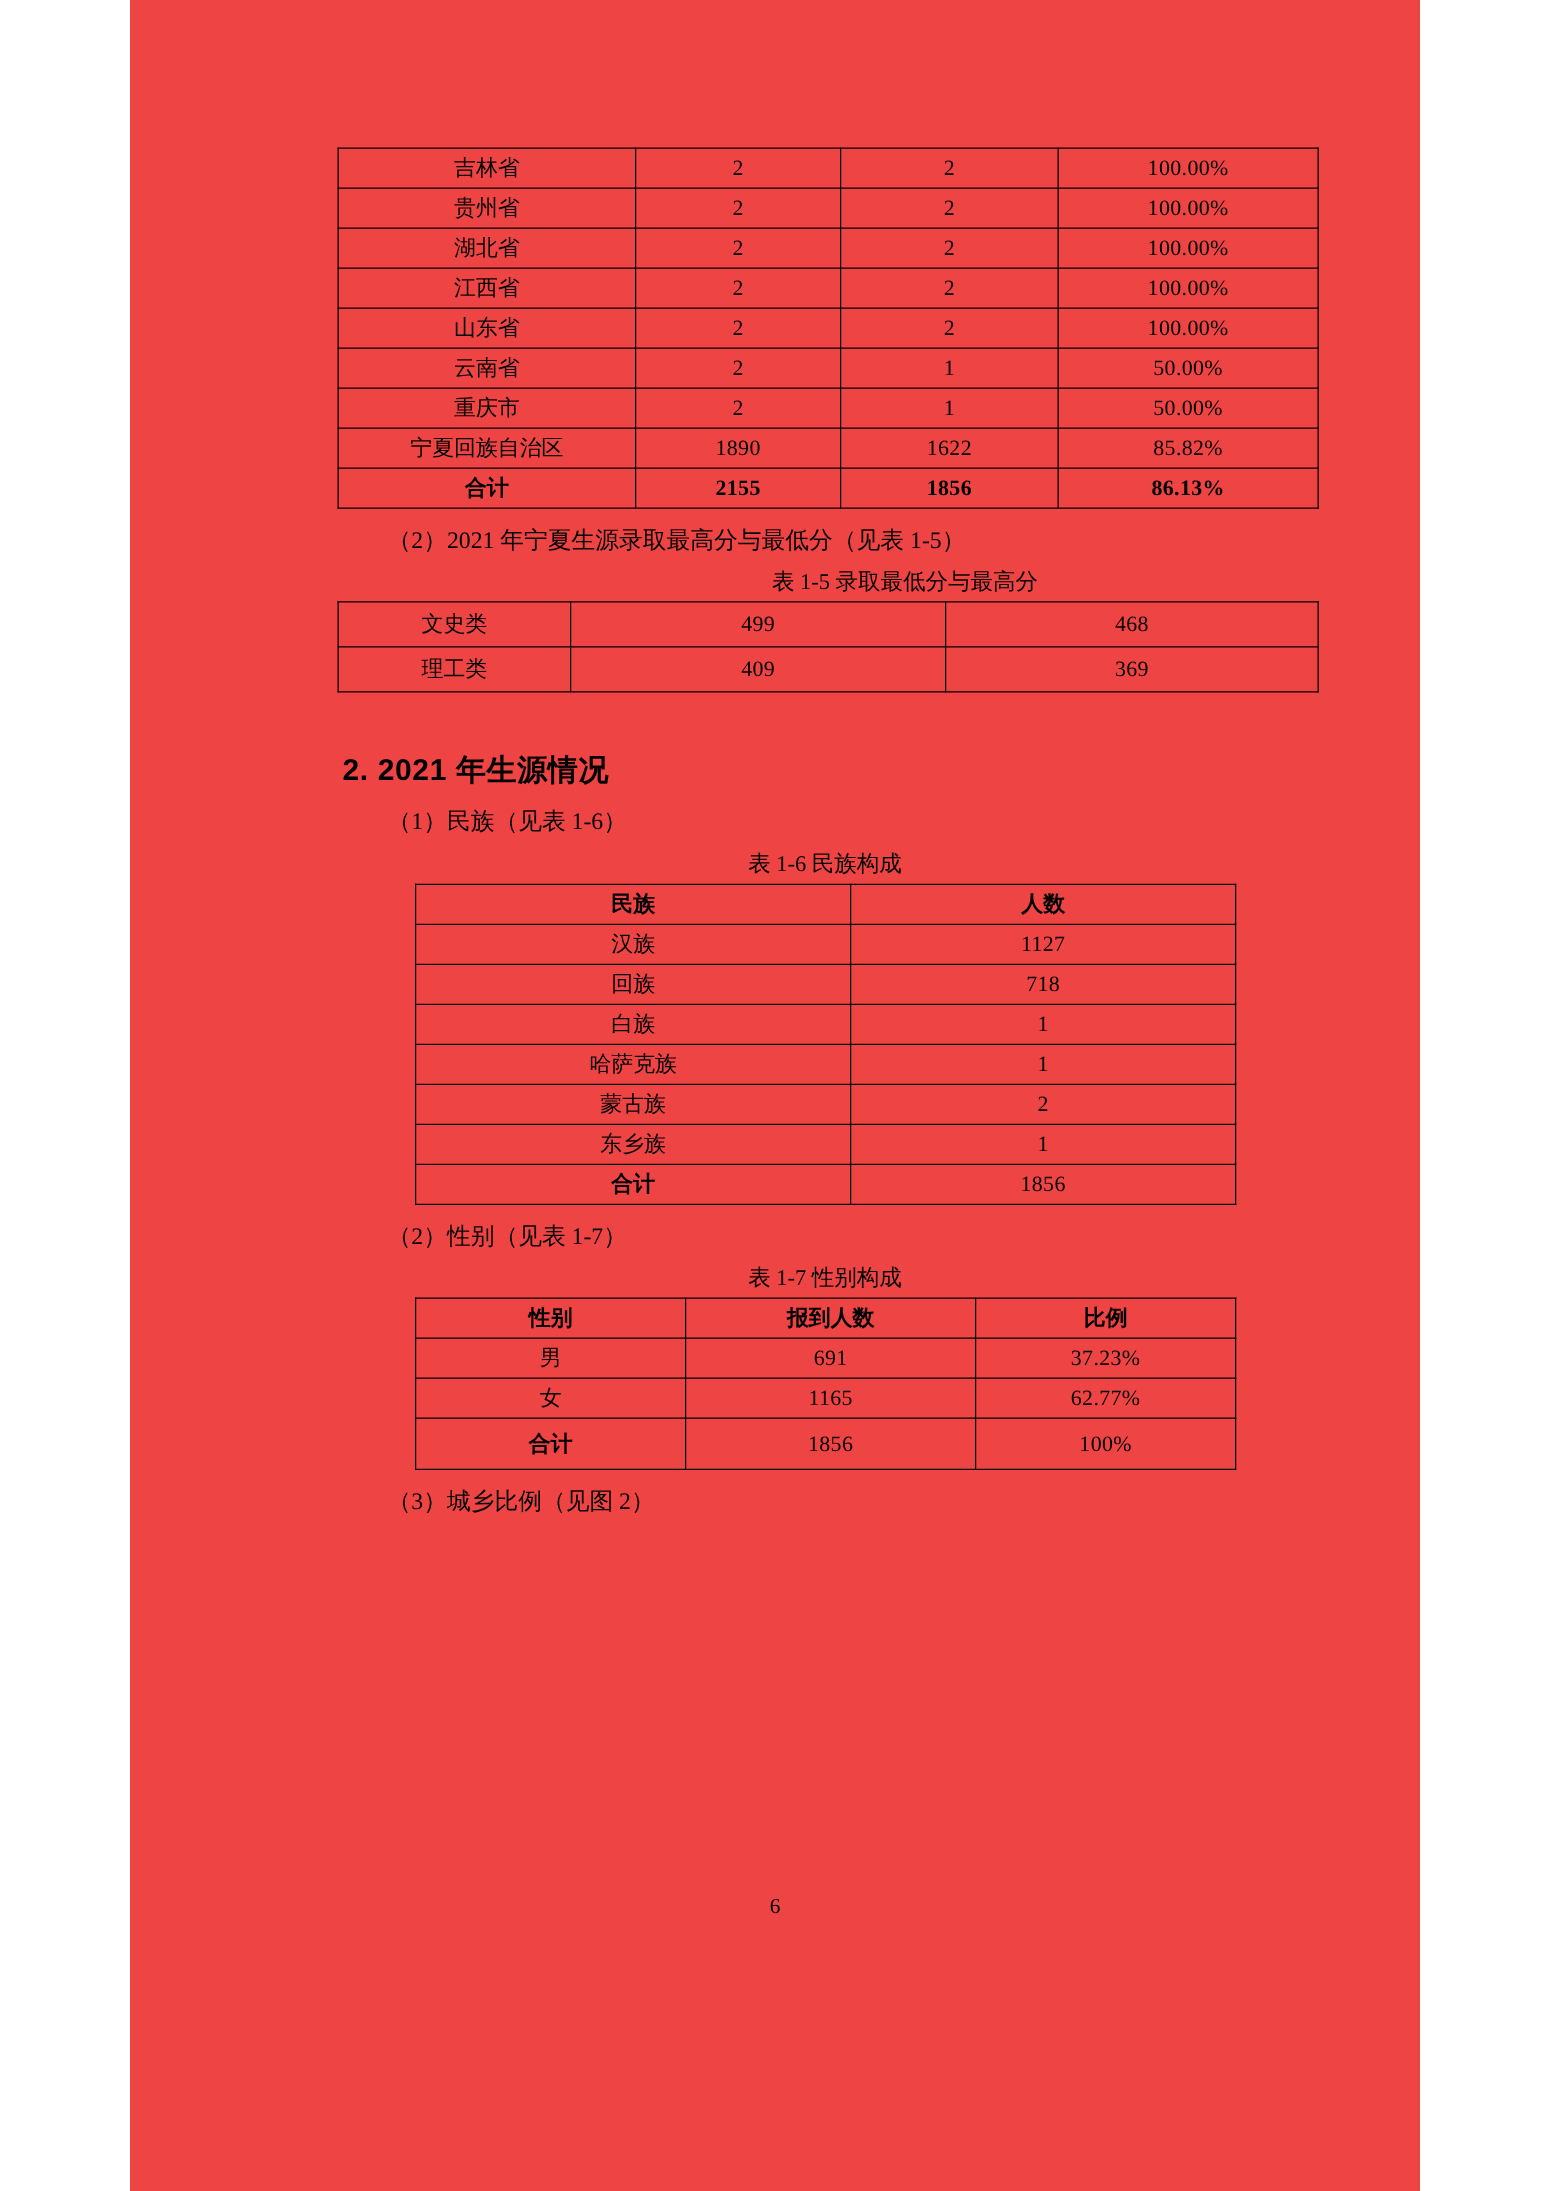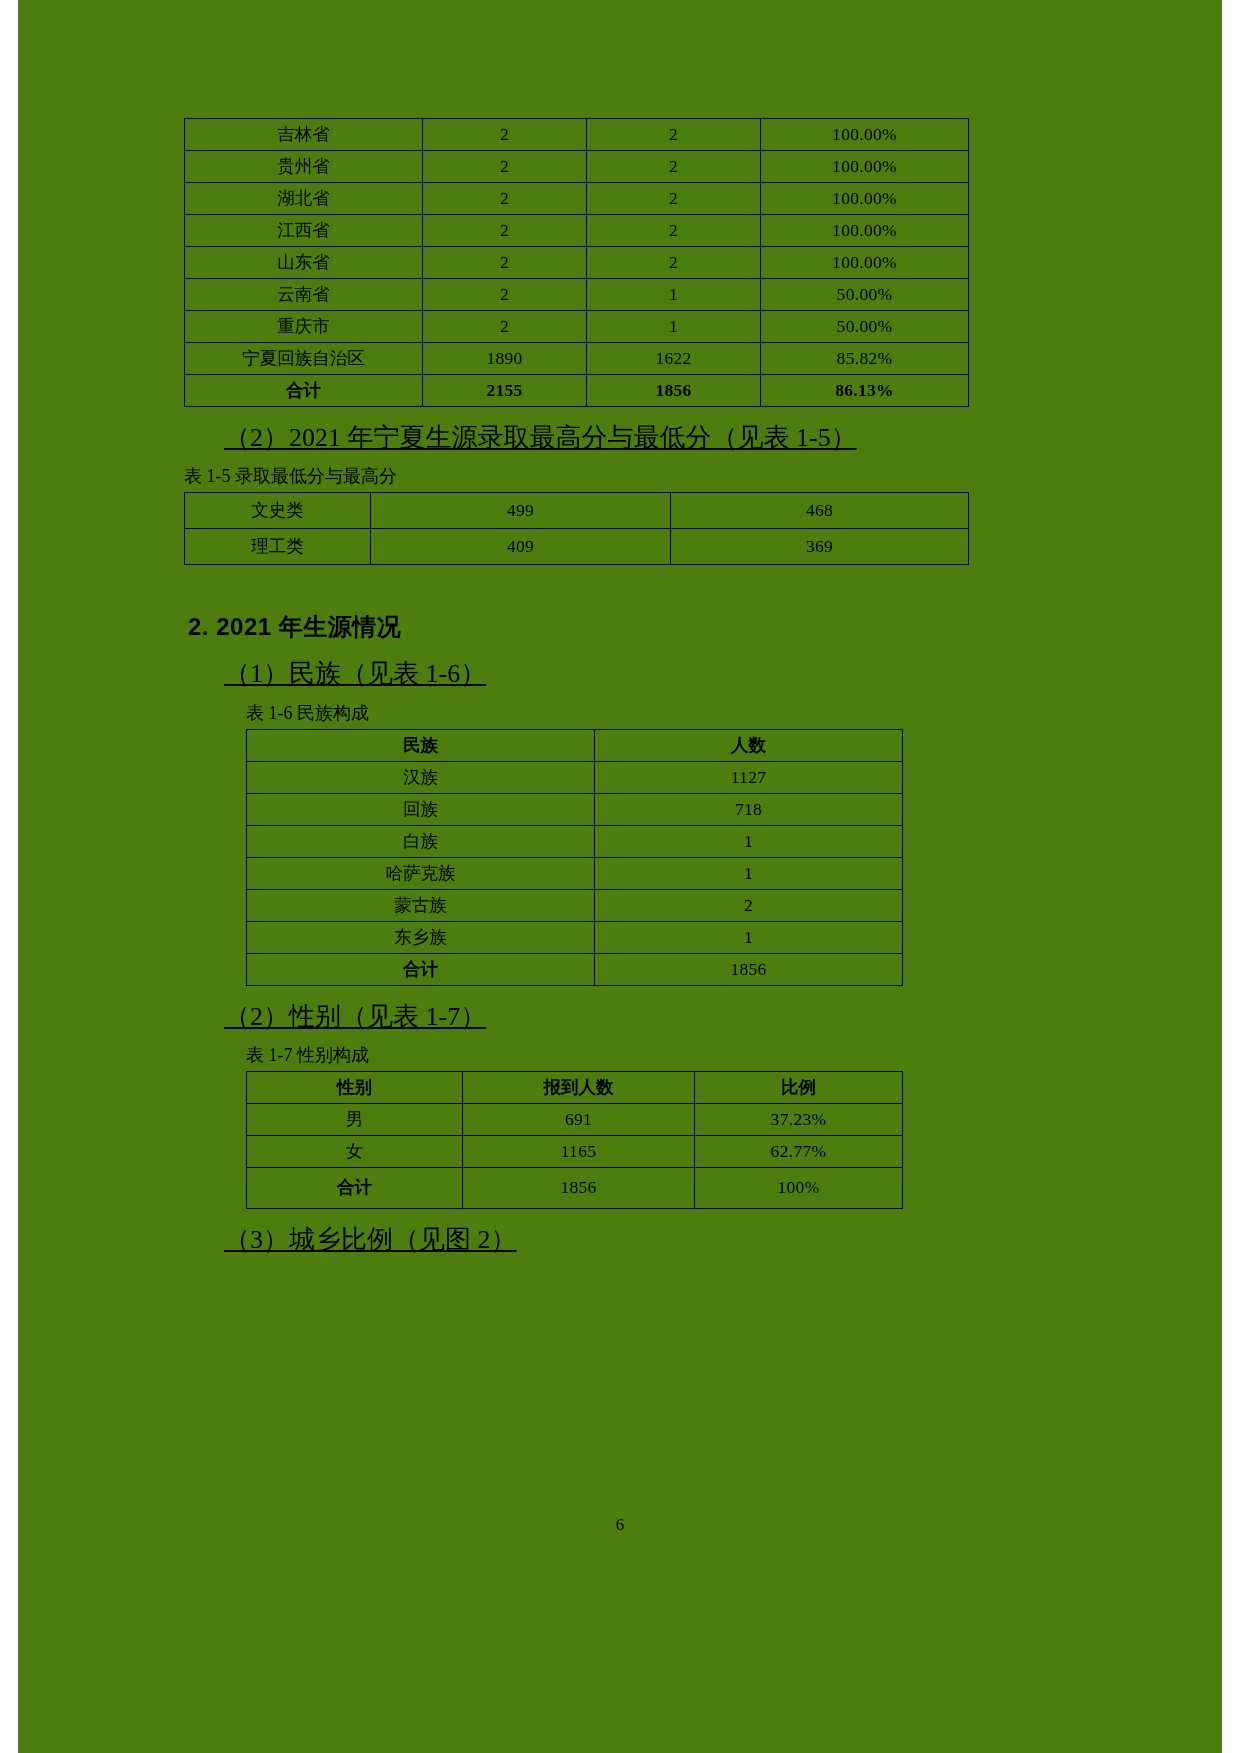--- a/index.html
+++ b/index.html
@@ -6,23 +6,23 @@
     margin: 0;
     padding: 0;
     background: #ffffff;
   }
   body {
     font-family: "Liberation Serif", "DejaVu Serif", serif;
     color: #000000;
   }
   .page {
     position: relative;
-    width: 1204px;
+    width: 1032px;
     height: 1753px;
-    background: #4d7c0f;
+    background: #ef4444;
     margin: 0 auto;
     overflow: hidden;
     box-sizing: border-box;
   }
   .content {
     position: absolute;
     left: 166px;
     top: 118px;
     width: 908px;
   }
@@ -60,29 +60,29 @@
     margin-left: 0px;
   }
   #table-provinces td { height: 31px; }
   #table-provinces .c-name { width: 238px; }
   #table-provinces .c-plan { width: 164px; }
   #table-provinces .c-reg  { width: 174px; }
   #table-provinces .c-pct  { width: 208px; }
 
   
   .para {
-    font-size: 26px;
+    font-size: 19px;
     line-height: 1.55;
     margin: 11px 0 0 0;
     text-indent: 0;
-    text-decoration: underline;
   }
   .para.indent2 { padding-left: 40px; }
   .tbl-caption {
     font-size: 18px;
+    text-align: center;
     margin: 6px 0 4px 0;
   }
   .sec-head {
     font-size: 24px;
     font-weight: bold;
     font-family: "Liberation Sans", "DejaVu Sans", sans-serif;
     margin: 0;
     padding-left: 4px;
     letter-spacing: 0.5px;
   }

